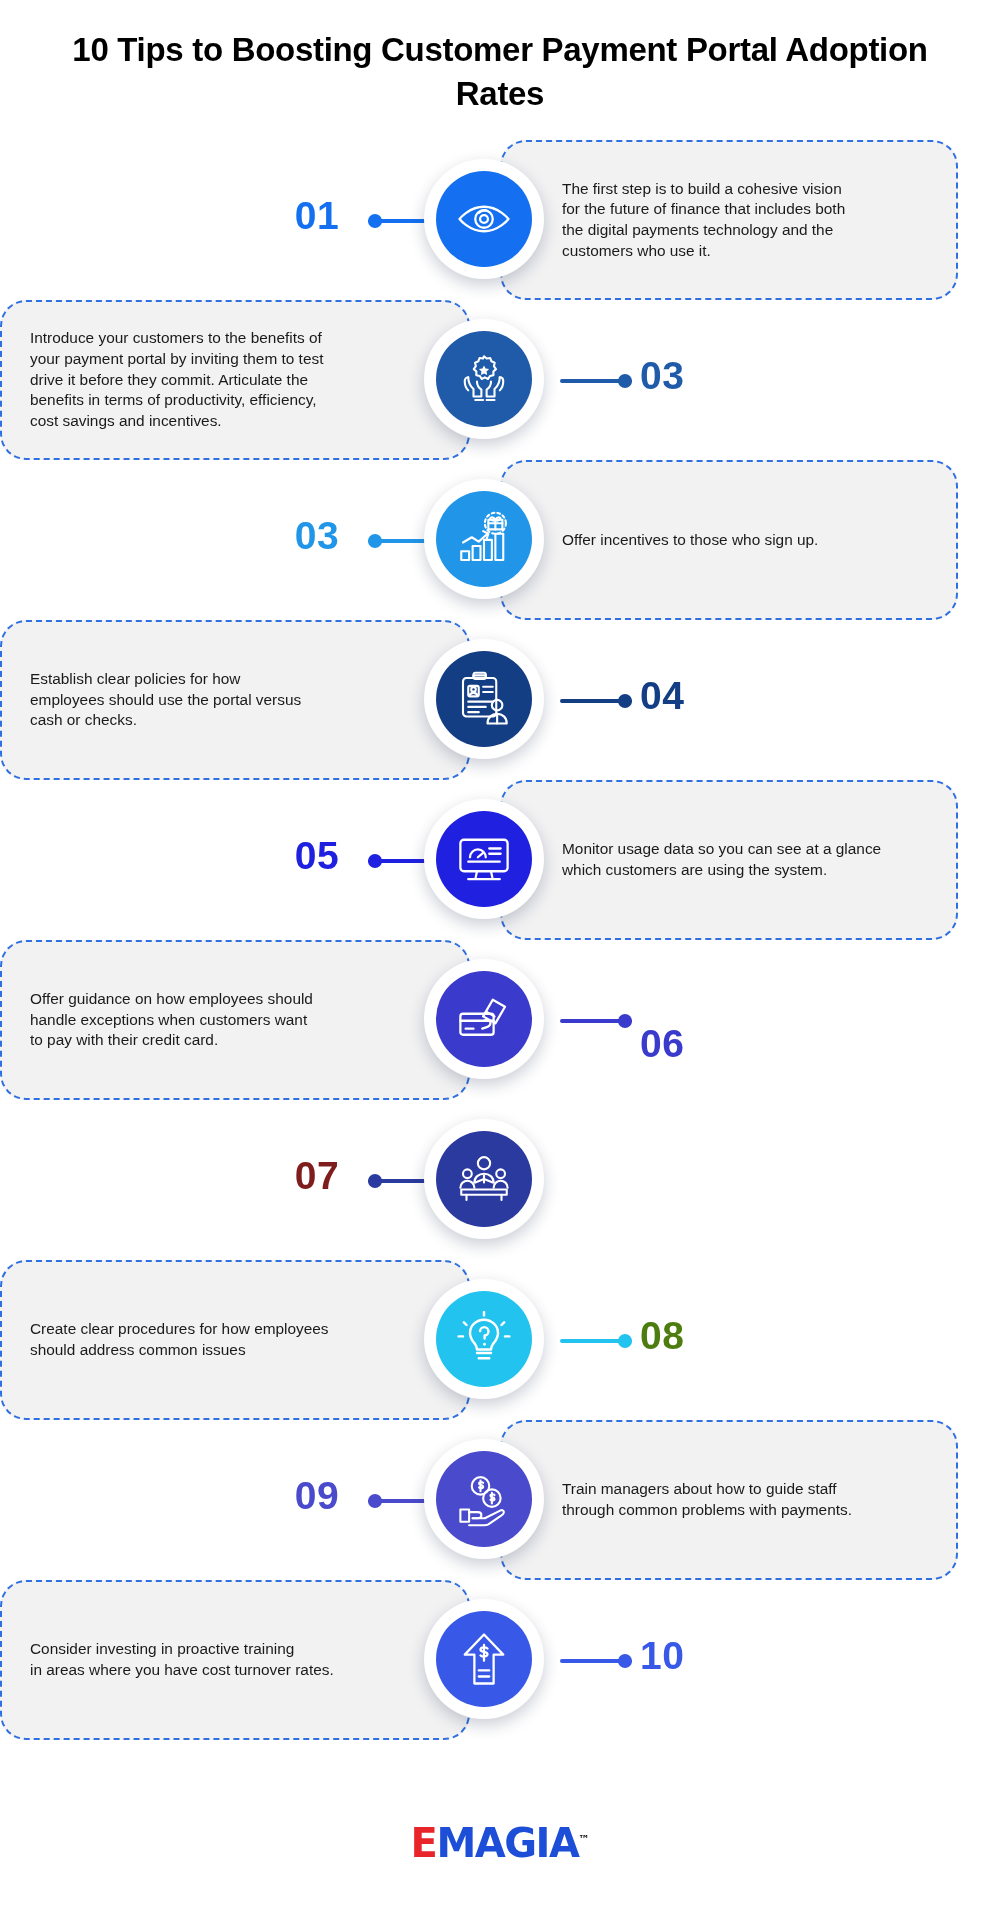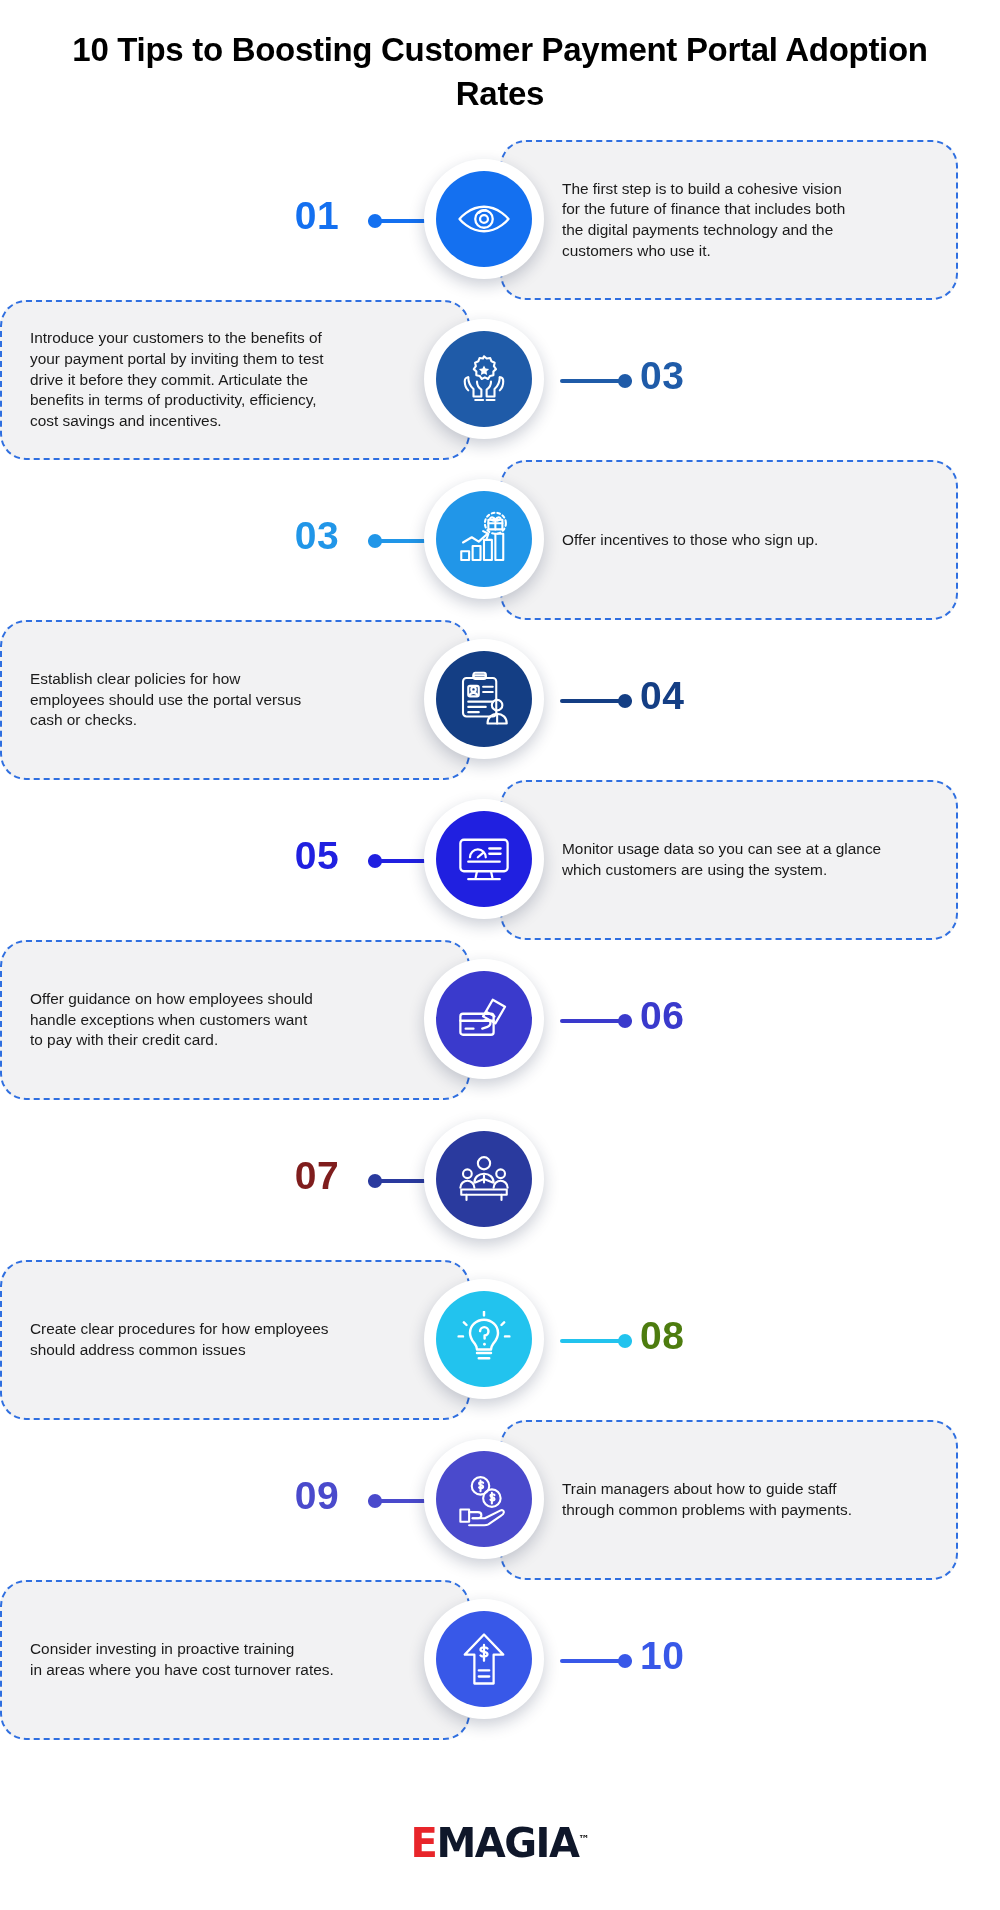--- a/index.html
+++ b/index.html
@@ -147,21 +147,21 @@
   }
   .logo-word {
     display: inline-block;
     font-family: "DejaVu Sans", sans-serif;
     font-size: 40px;
     font-weight: bold;
     letter-spacing: -1.5px;
     position: relative;
   }
   .logo-e { color: #E8252A; }
-  .logo-rest { color: #0f172a; }
+  .logo-rest { color: #1d4ed8; }
   .logo-tm {
     font-size: 11px;
     vertical-align: super;
     color: #111111;
     letter-spacing: 0;
   }
 </style>
 </head>
 <body>
 
@@ -301,21 +301,21 @@
       <div class="step left">
         <div class="card">
           <div class="card-text">Offer guidance on how employees should
 handle exceptions when customers want
 to pay with their credit card.</div>
         </div>
         <div class="connector">
           <div class="line" style="background: rgb(58, 58, 204);"></div>
           <div class="dot" style="background: rgb(58, 58, 204);"></div>
         </div>
-        <div class="num" style="color: rgb(58, 58, 204);">06</div>
+        <div class="num" style="color: rgb(58, 58, 204); margin-top: 28px;">06</div>
         <div class="bubble">
           <div class="disc" style="background: rgb(58, 58, 204);">
             <svg viewBox="0 0 64 64" fill="none" stroke="#fff" stroke-width="2.6" stroke-linecap="round" stroke-linejoin="round">
               <rect x="5" y="26" width="38" height="24" rx="3"></rect>
               <path d="M5 34h38M11 43h9"></path>
               <path d="M32 34c3-2 6-1 7 1s0 5-3 6l-6 2"></path>
               <path d="M42 10l14 8-11 19-14-8z"></path>
               <path d="M35 24l9 5"></path>
             </svg>
           </div>

